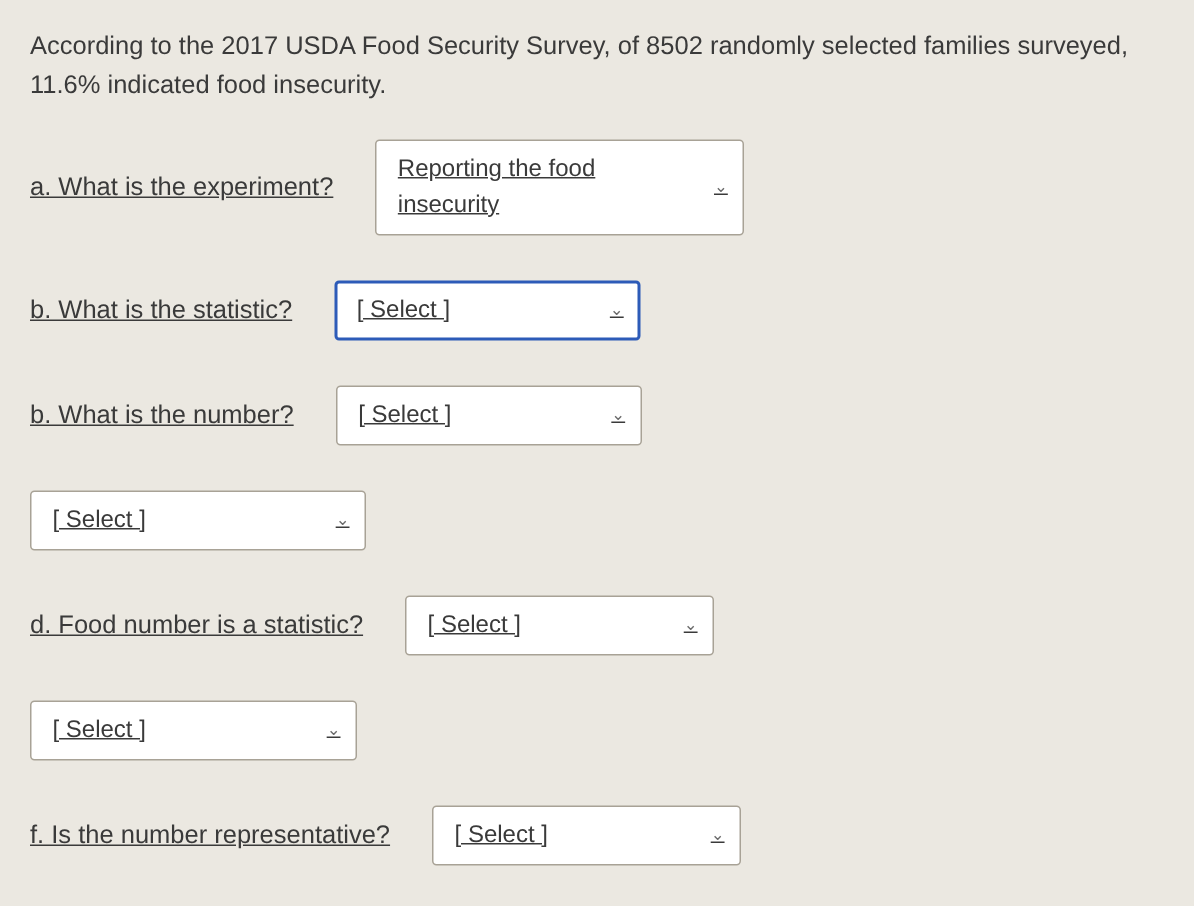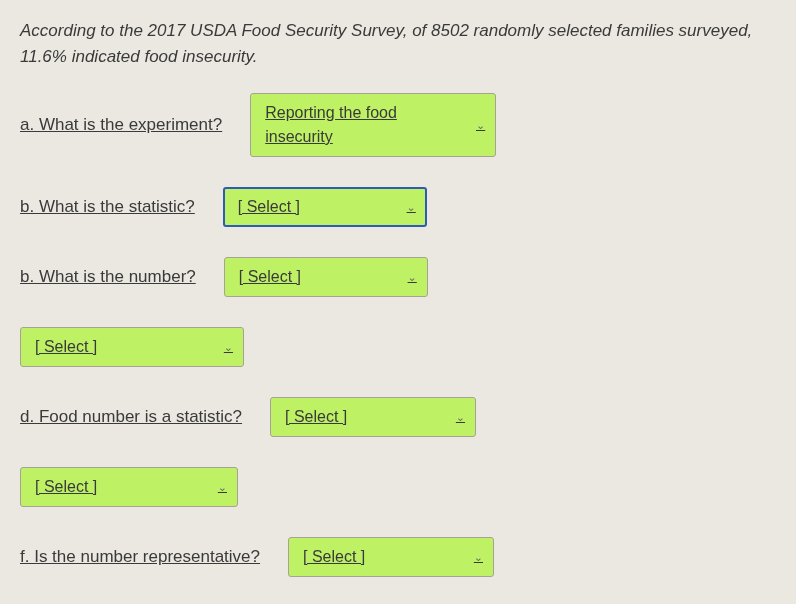--- a/index.html
+++ b/index.html
@@ -12,37 +12,36 @@
       background-color: #ebe8e1;
       width: 796px;
       height: 604px;
       padding: 18px 20px;
       color: #3a3a3a;
       font-size: 17px;
       line-height: 1.5;
     }
     .intro {
       margin-bottom: 24px;
-      font-style: italic;
     }
     .question-row {
       display: flex;
       align-items: center;
       margin-bottom: 30px;
       gap: 28px;
       text-decoration: underline;
     }
     .question-label {
       white-space: nowrap;
     }
     .select-box {
       display: inline-flex;
       align-items: center;
       justify-content: space-between;
-      background-color: #bef264;
+      background-color: #ffffff;
       border: 1px solid #a8a296;
       border-radius: 3px;
       padding: 7px 10px 7px 14px;
       color: #3a3a3a;
       font-size: 16px;
       min-width: 200px;
       cursor: pointer;
       position: relative;
     }
     .select-box.focused {

